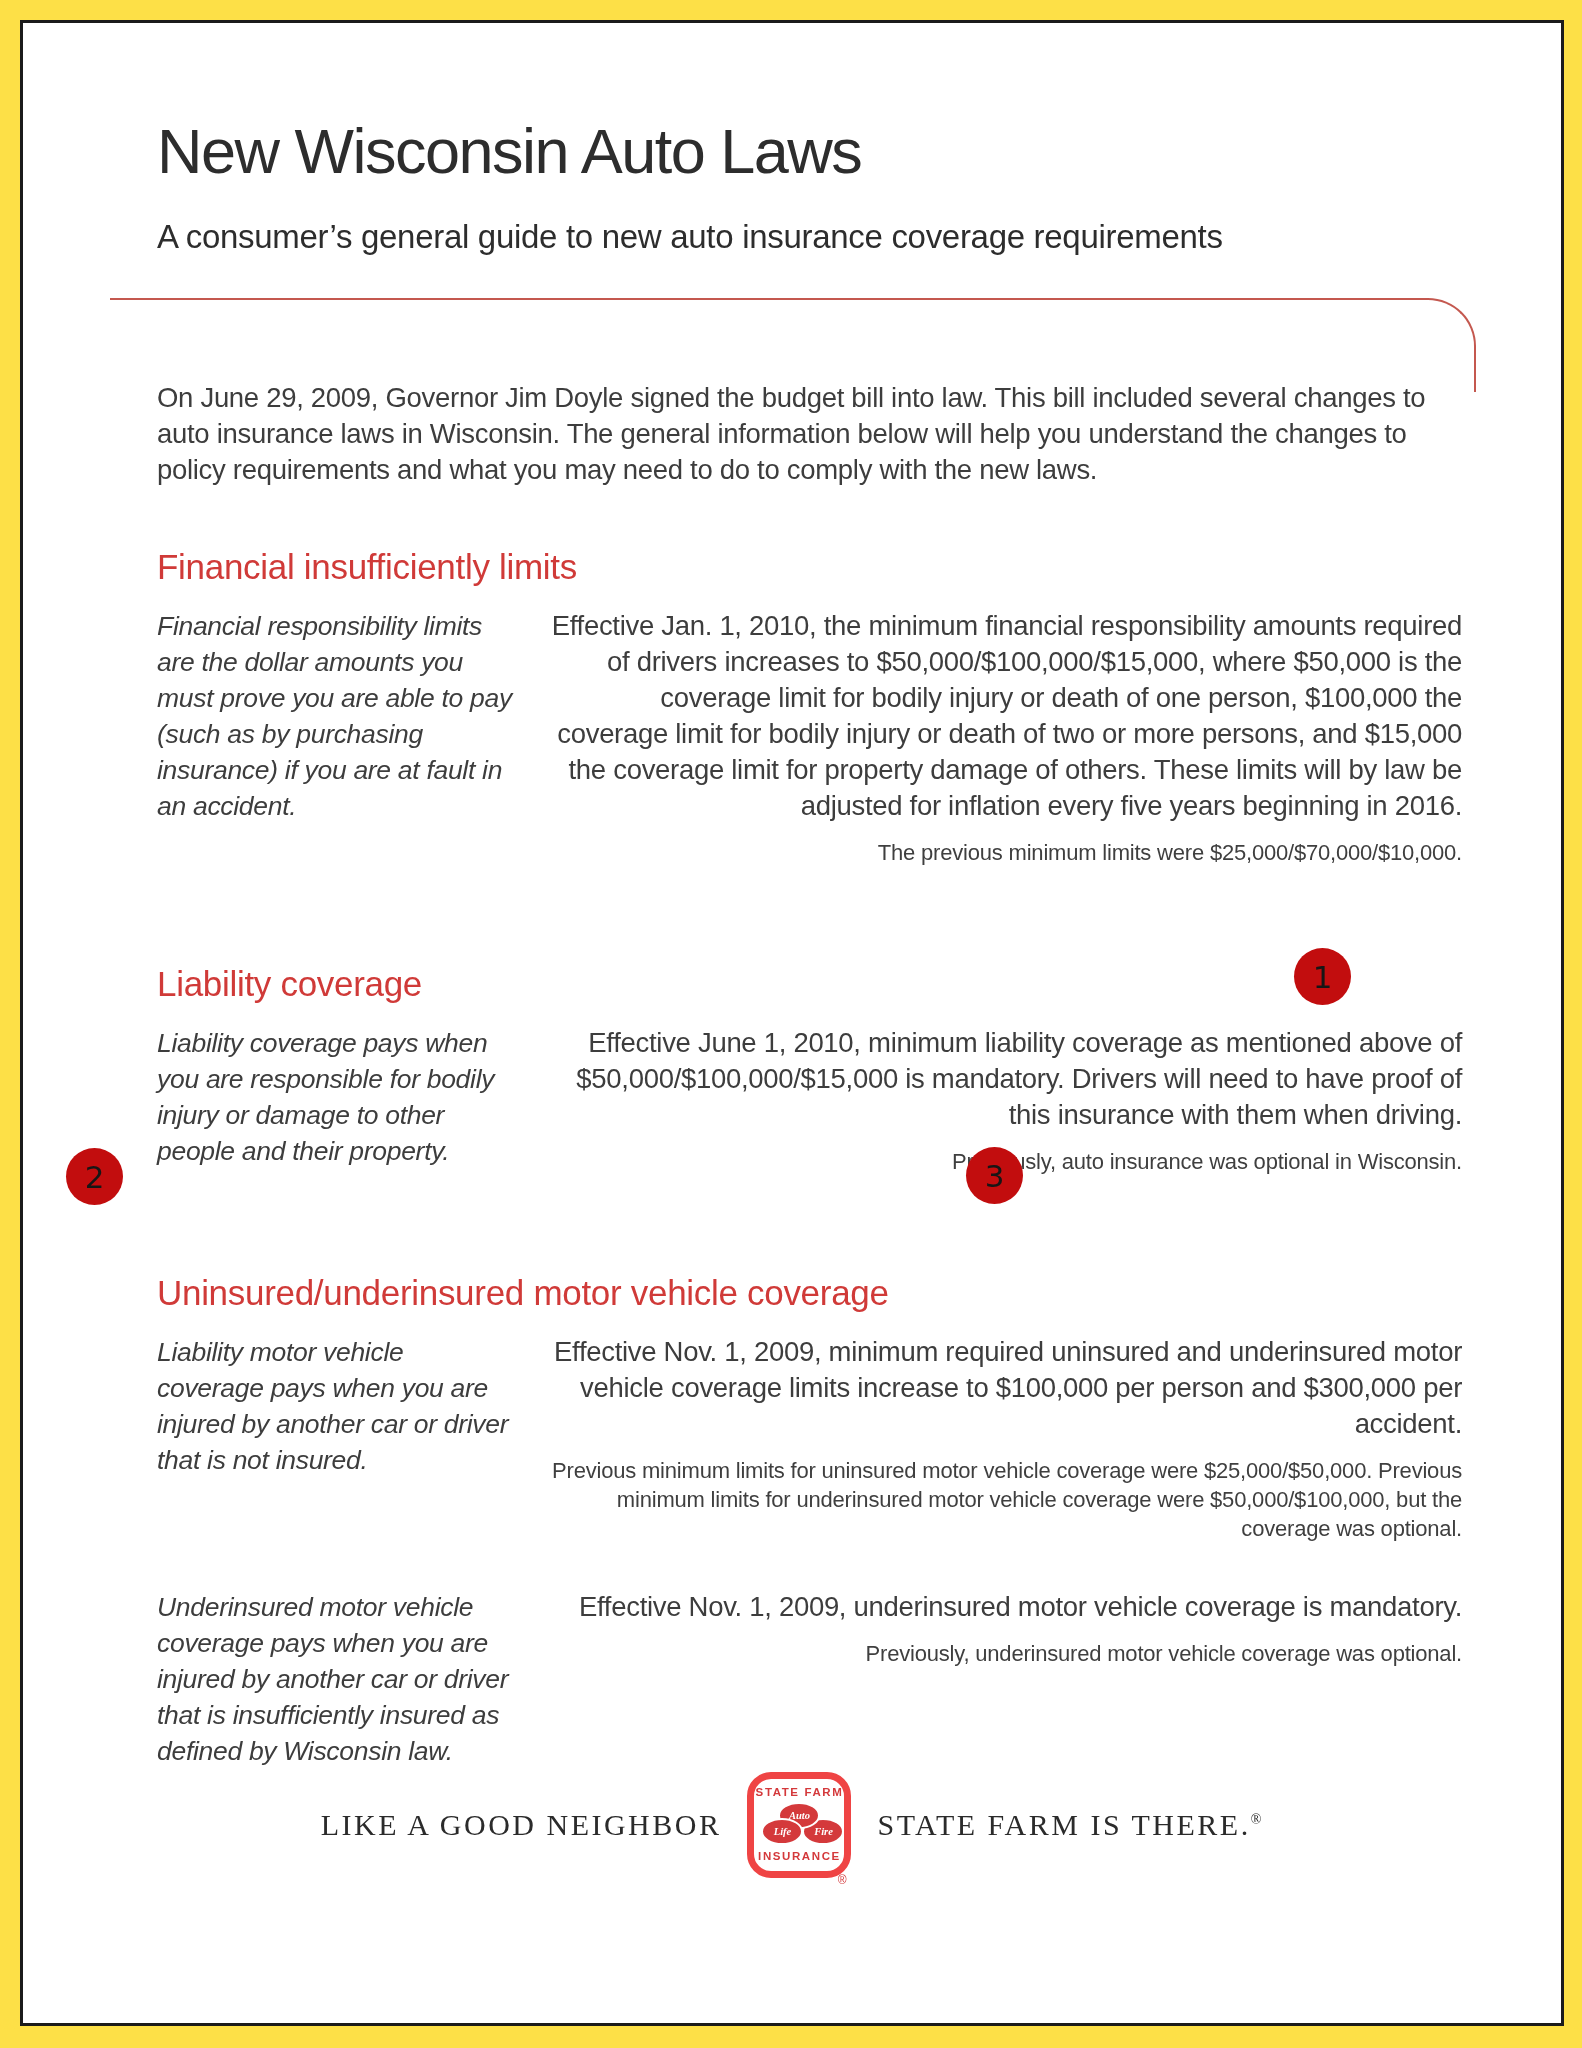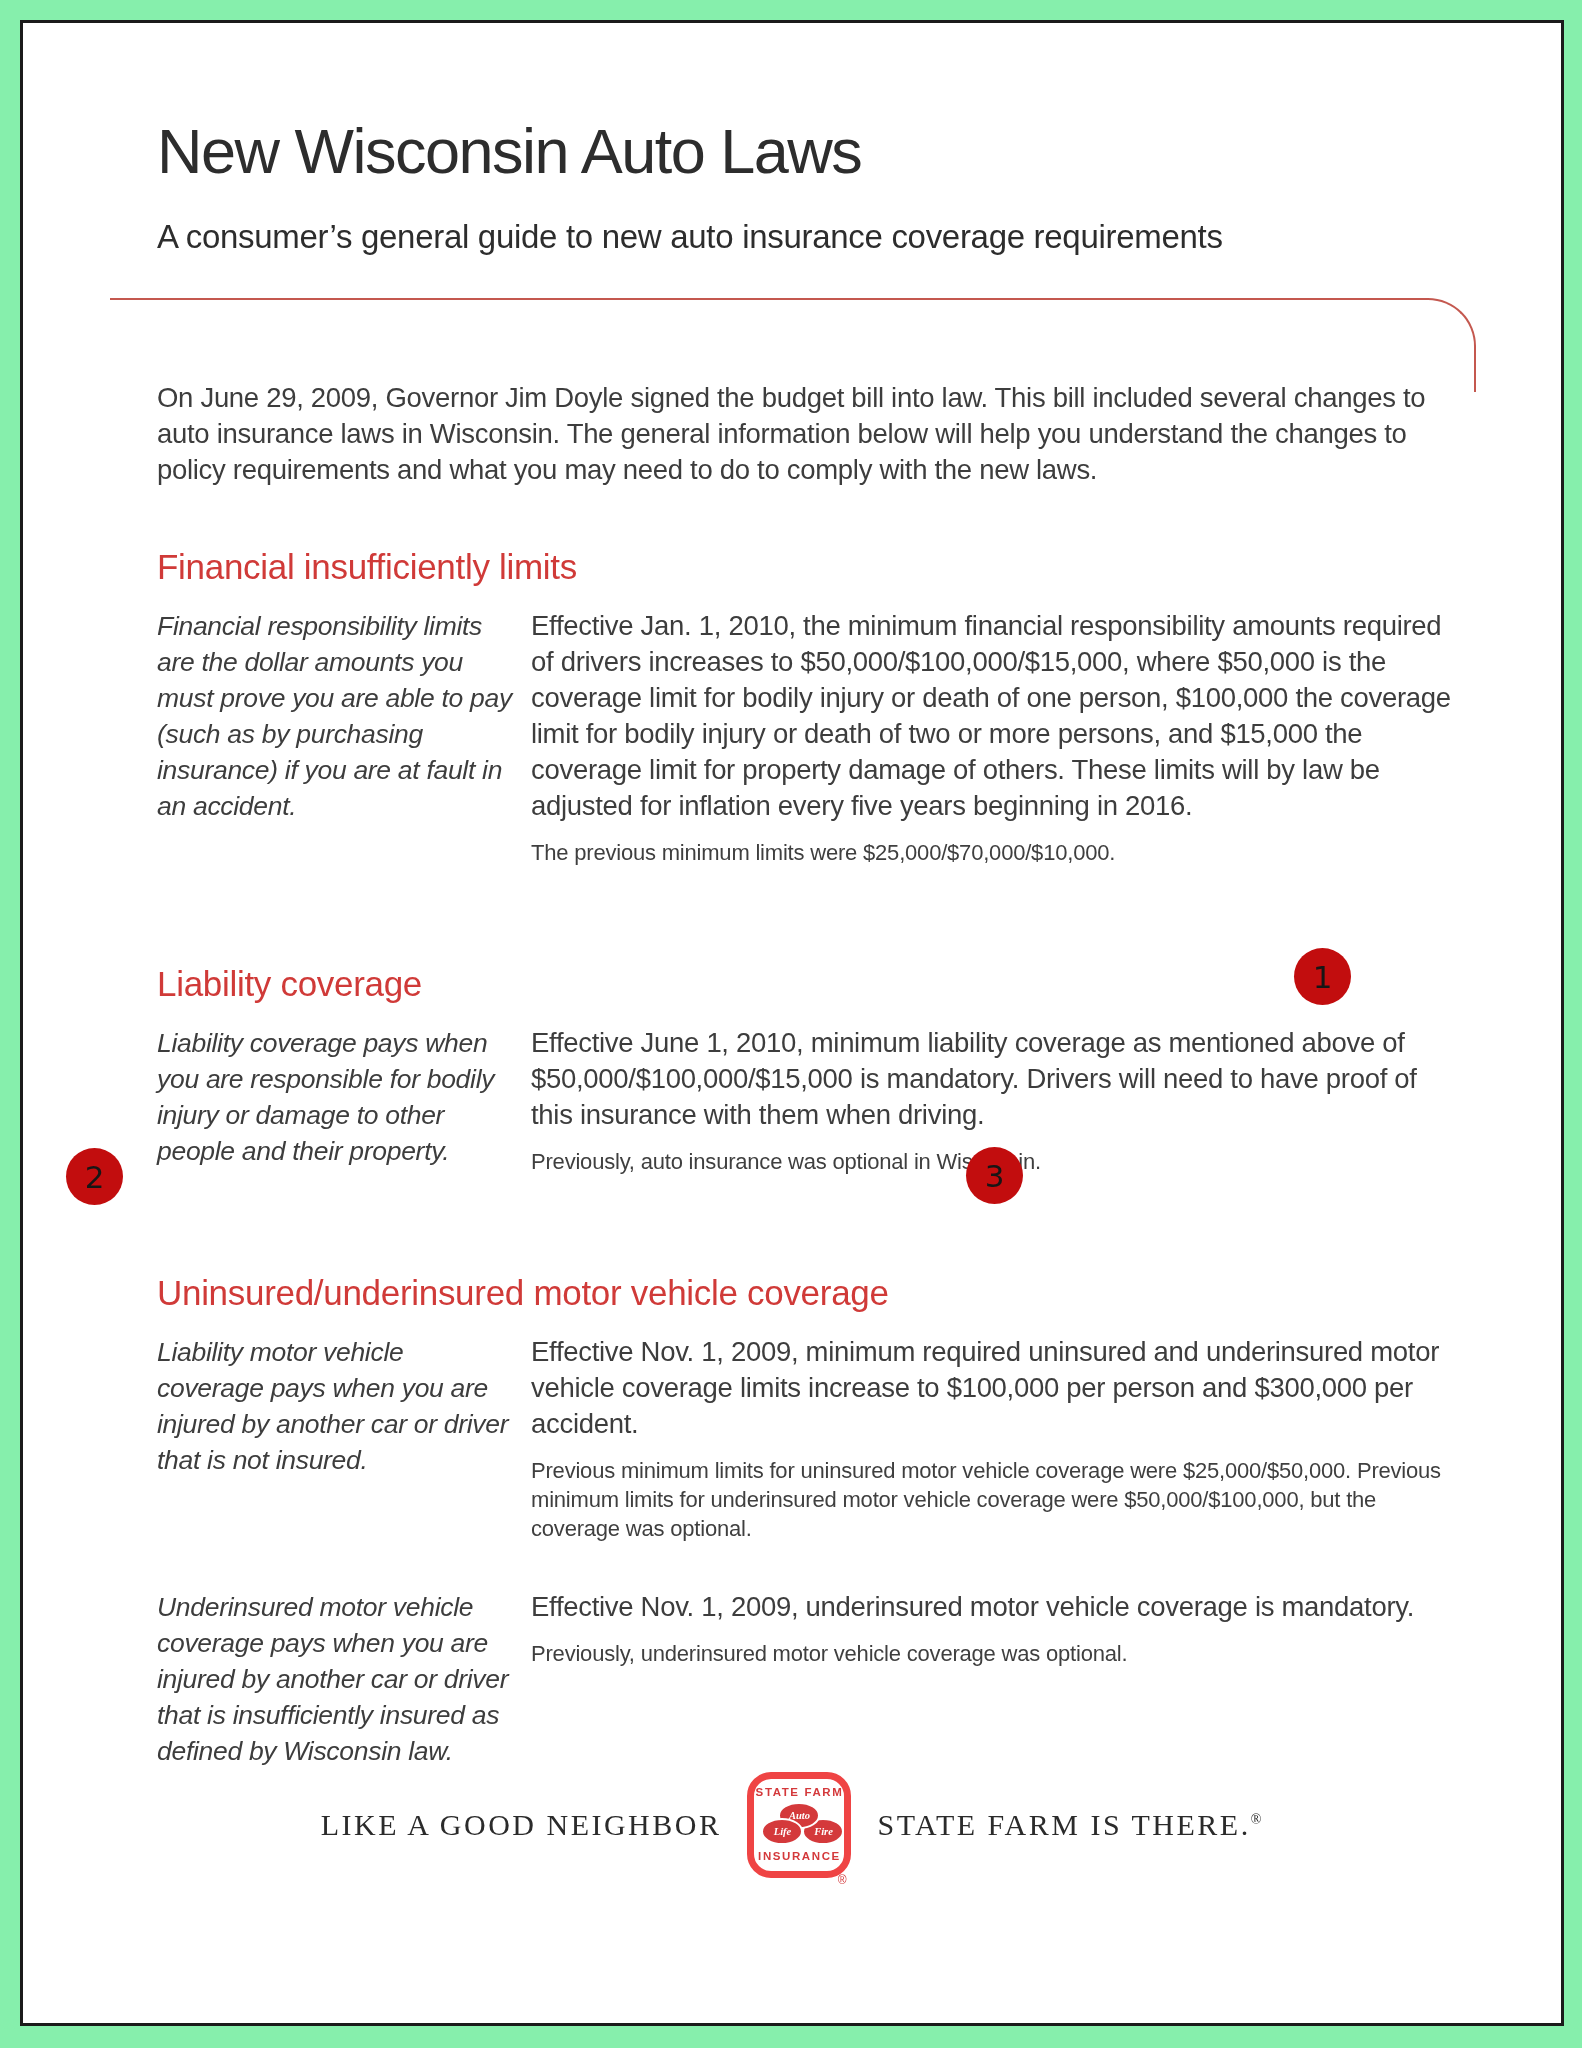--- a/index.html
+++ b/index.html
@@ -1,17 +1,17 @@
 <!DOCTYPE html>
 <html><head>
 <meta charset="utf-8">
 <style>
   html,body { margin:0; padding:0; background:#ffffff; }
   .canvas {
-    position:relative; width:1582px; height:2048px; background:#86efac;
+    position:relative; width:1582px; height:2048px; background:#fde047;
     font-family:"Liberation Sans", sans-serif; overflow:hidden;
   }
   .page-frame {
     position:absolute; left:20px; top:20px; right:18px; bottom:22px;
     border:3px solid #1b1b1b; background:#ffffff;
   }
   .content { position:absolute; left:157px; top:0; width:1305px; }
 
   .doc-title {
     margin-top:118px; font-size:63px; line-height:1.05; font-weight:500;
@@ -36,21 +36,21 @@
   .section-heading {
     font-size:35px; font-weight:500; color:#d03a38; letter-spacing:-0.3px;
     line-height:1.2;
   }
   .row { display:flex; align-items:flex-start; margin-top:20px; }
   .row + .row { margin-top:46px; }
   .sidenote {
     flex:none; width:360px; font-style:italic; font-size:26.5px;
     line-height:36px; color:#3d3d3d; letter-spacing:-0.3px;
   }
-  .row-main { flex:1; margin-left:14px; }
+  .row-main { flex:1; margin-left:28px;text-align:right; }
   .row-body { font-size:27.5px; line-height:36px; color:#3d3d3d; letter-spacing:-0.3px; }
   .row-note { margin-top:14px; font-size:22px; line-height:29px; color:#3f3f3f; letter-spacing:-0.2px; }
 
   .footer {
     position:absolute; left:0; top:1772px; width:100%;
     display:flex; align-items:center; justify-content:center; gap:26px;
   }
   .footer-text {
     font-family:"Liberation Serif", serif; font-size:30px; font-weight:500;
     letter-spacing:2.5px; color:#2b2b2b; white-space:nowrap;

